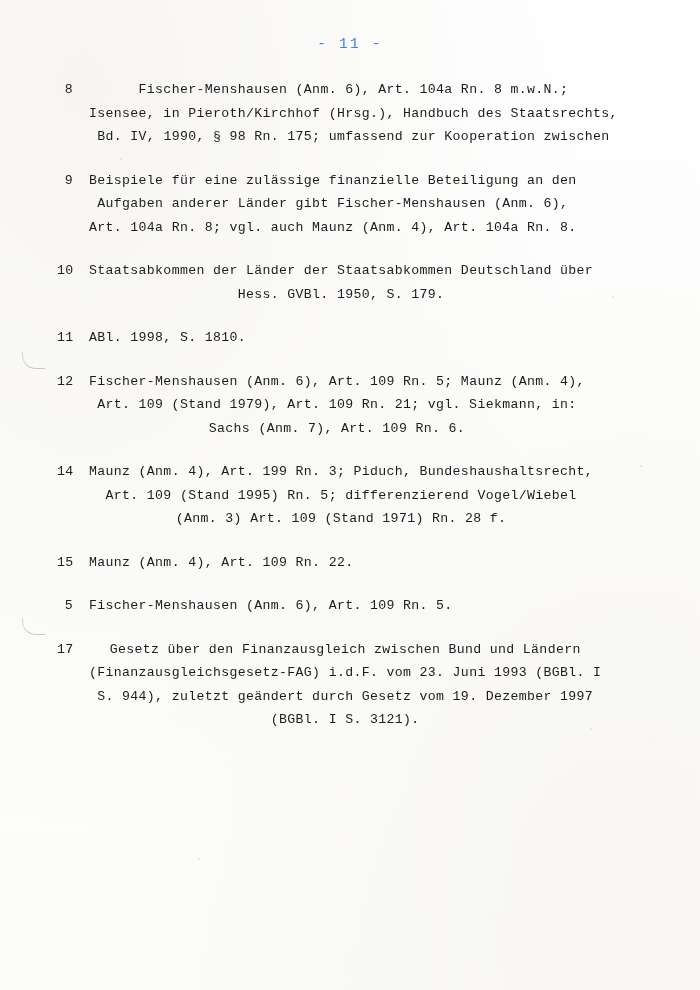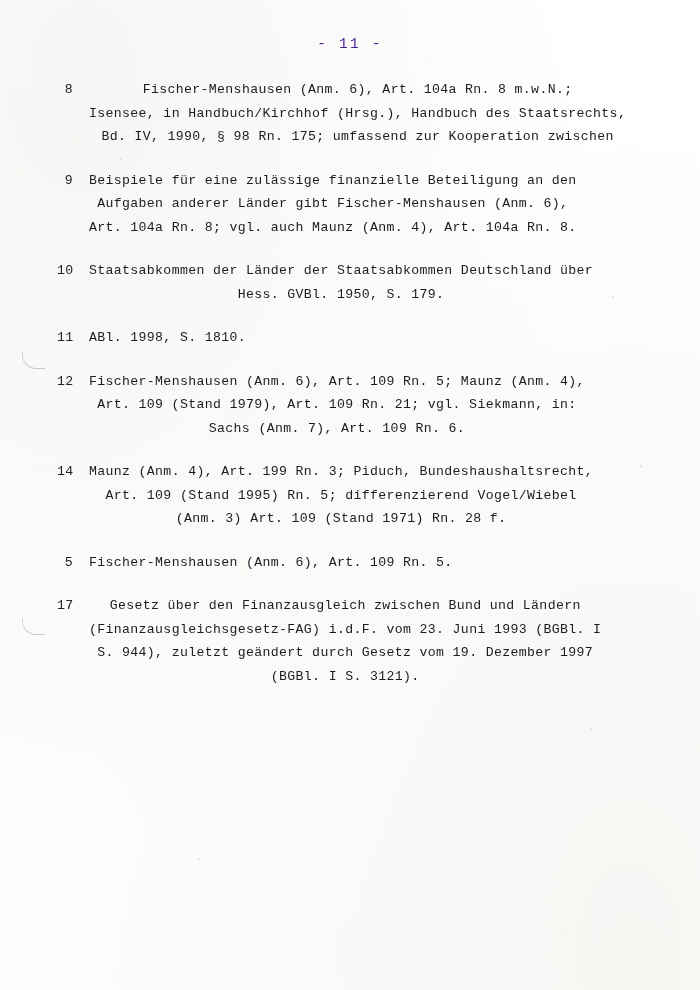--- a/index.html
+++ b/index.html
@@ -38,21 +38,21 @@
   }
 
   .page-number {
     position: absolute;
     top: 36px;
     left: 0;
     width: 700px;
     text-align: center;
     font-size: 14.5px;
     letter-spacing: 2.2px;
-    color: #4c1d95;
+    color: #3b82f6;
   }
 
   .footnotes {
     position: absolute;
     top: 78px;
     left: 0;
     width: 700px;
   }
 
   .footnote {
@@ -104,41 +104,45 @@
 <body>
 
 <div class="page">
   <div class="paper-tint"></div>
 
   <div class="page-number">- 11 -</div>
 
   <div class="footnotes">
       <div class="footnote">
         <div class="fn-number">8</div>
-        <div class="fn-lines"><span class="fn-line">Fischer-Menshausen (Anm. 6), Art. 104a Rn. 8 m.w.N.;</span><span class="fn-line">Isensee, in Handbuch/Kirchhof (Hrsg.), Handbuch des Staatsrechts,</span><span class="fn-line">Bd. IV, 1990, § 98 Rn. 175; umfassend zur Kooperation zwischen</span></div>
+        <div class="fn-lines"><span class="fn-line">Fischer-Menshausen (Anm. 6), Art. 104a Rn. 8 m.w.N.;</span><span class="fn-line">Isensee, in Pieroth/Kirchhof (Hrsg.), Handbuch des Staatsrechts,</span><span class="fn-line">Bd. IV, 1990, § 98 Rn. 175; umfassend zur Kooperation zwischen</span></div>
       </div>
       <div class="footnote">
         <div class="fn-number">9</div>
         <div class="fn-lines"><span class="fn-line">Beispiele für eine zulässige finanzielle Beteiligung an den</span><span class="fn-line">Aufgaben anderer Länder gibt Fischer-Menshausen (Anm. 6),</span><span class="fn-line">Art. 104a Rn. 8; vgl. auch Maunz (Anm. 4), Art. 104a Rn. 8.</span></div>
       </div>
       <div class="footnote">
         <div class="fn-number">10</div>
         <div class="fn-lines"><span class="fn-line">Staatsabkommen der Länder der Staatsabkommen Deutschland über</span><span class="fn-line">Hess. GVBl. 1950, S. 179.</span></div>
       </div>
       <div class="footnote">
         <div class="fn-number">11</div>
         <div class="fn-lines"><span class="fn-line">ABl. 1998, S. 1810.</span></div>
       </div>
       <div class="footnote">
         <div class="fn-number">12</div>
         <div class="fn-lines"><span class="fn-line">Fischer-Menshausen (Anm. 6), Art. 109 Rn. 5; Maunz (Anm. 4),</span><span class="fn-line">Art. 109 (Stand 1979), Art. 109 Rn. 21; vgl. Siekmann, in:</span><span class="fn-line">Sachs (Anm. 7), Art. 109 Rn. 6.</span></div>
       </div>
       <div class="footnote">
         <div class="fn-number">14</div>
         <div class="fn-lines"><span class="fn-line">Maunz (Anm. 4), Art. 199 Rn. 3; Piduch, Bundeshaushaltsrecht,</span><span class="fn-line">Art. 109 (Stand 1995) Rn. 5; differenzierend Vogel/Wiebel</span><span class="fn-line">(Anm. 3) Art. 109 (Stand 1971) Rn. 28 f.</span></div>
+      </div>
+      <div class="footnote">
+        <div class="fn-number">15</div>
+        <div class="fn-lines"><span class="fn-line">Maunz (Anm. 4), Art. 109 Rn. 22.</span></div>
       </div>
       <div class="footnote">
         <div class="fn-number">5</div>
         <div class="fn-lines"><span class="fn-line">Fischer-Menshausen (Anm. 6), Art. 109 Rn. 5.</span></div>
       </div>
       <div class="footnote">
         <div class="fn-number">17</div>
         <div class="fn-lines"><span class="fn-line">Gesetz über den Finanzausgleich zwischen Bund und Ländern</span><span class="fn-line">(Finanzausgleichsgesetz-FAG) i.d.F. vom 23. Juni 1993 (BGBl. I</span><span class="fn-line">S. 944), zuletzt geändert durch Gesetz vom 19. Dezember 1997</span><span class="fn-line">(BGBl. I S. 3121).</span></div>
       </div>
     </div>

